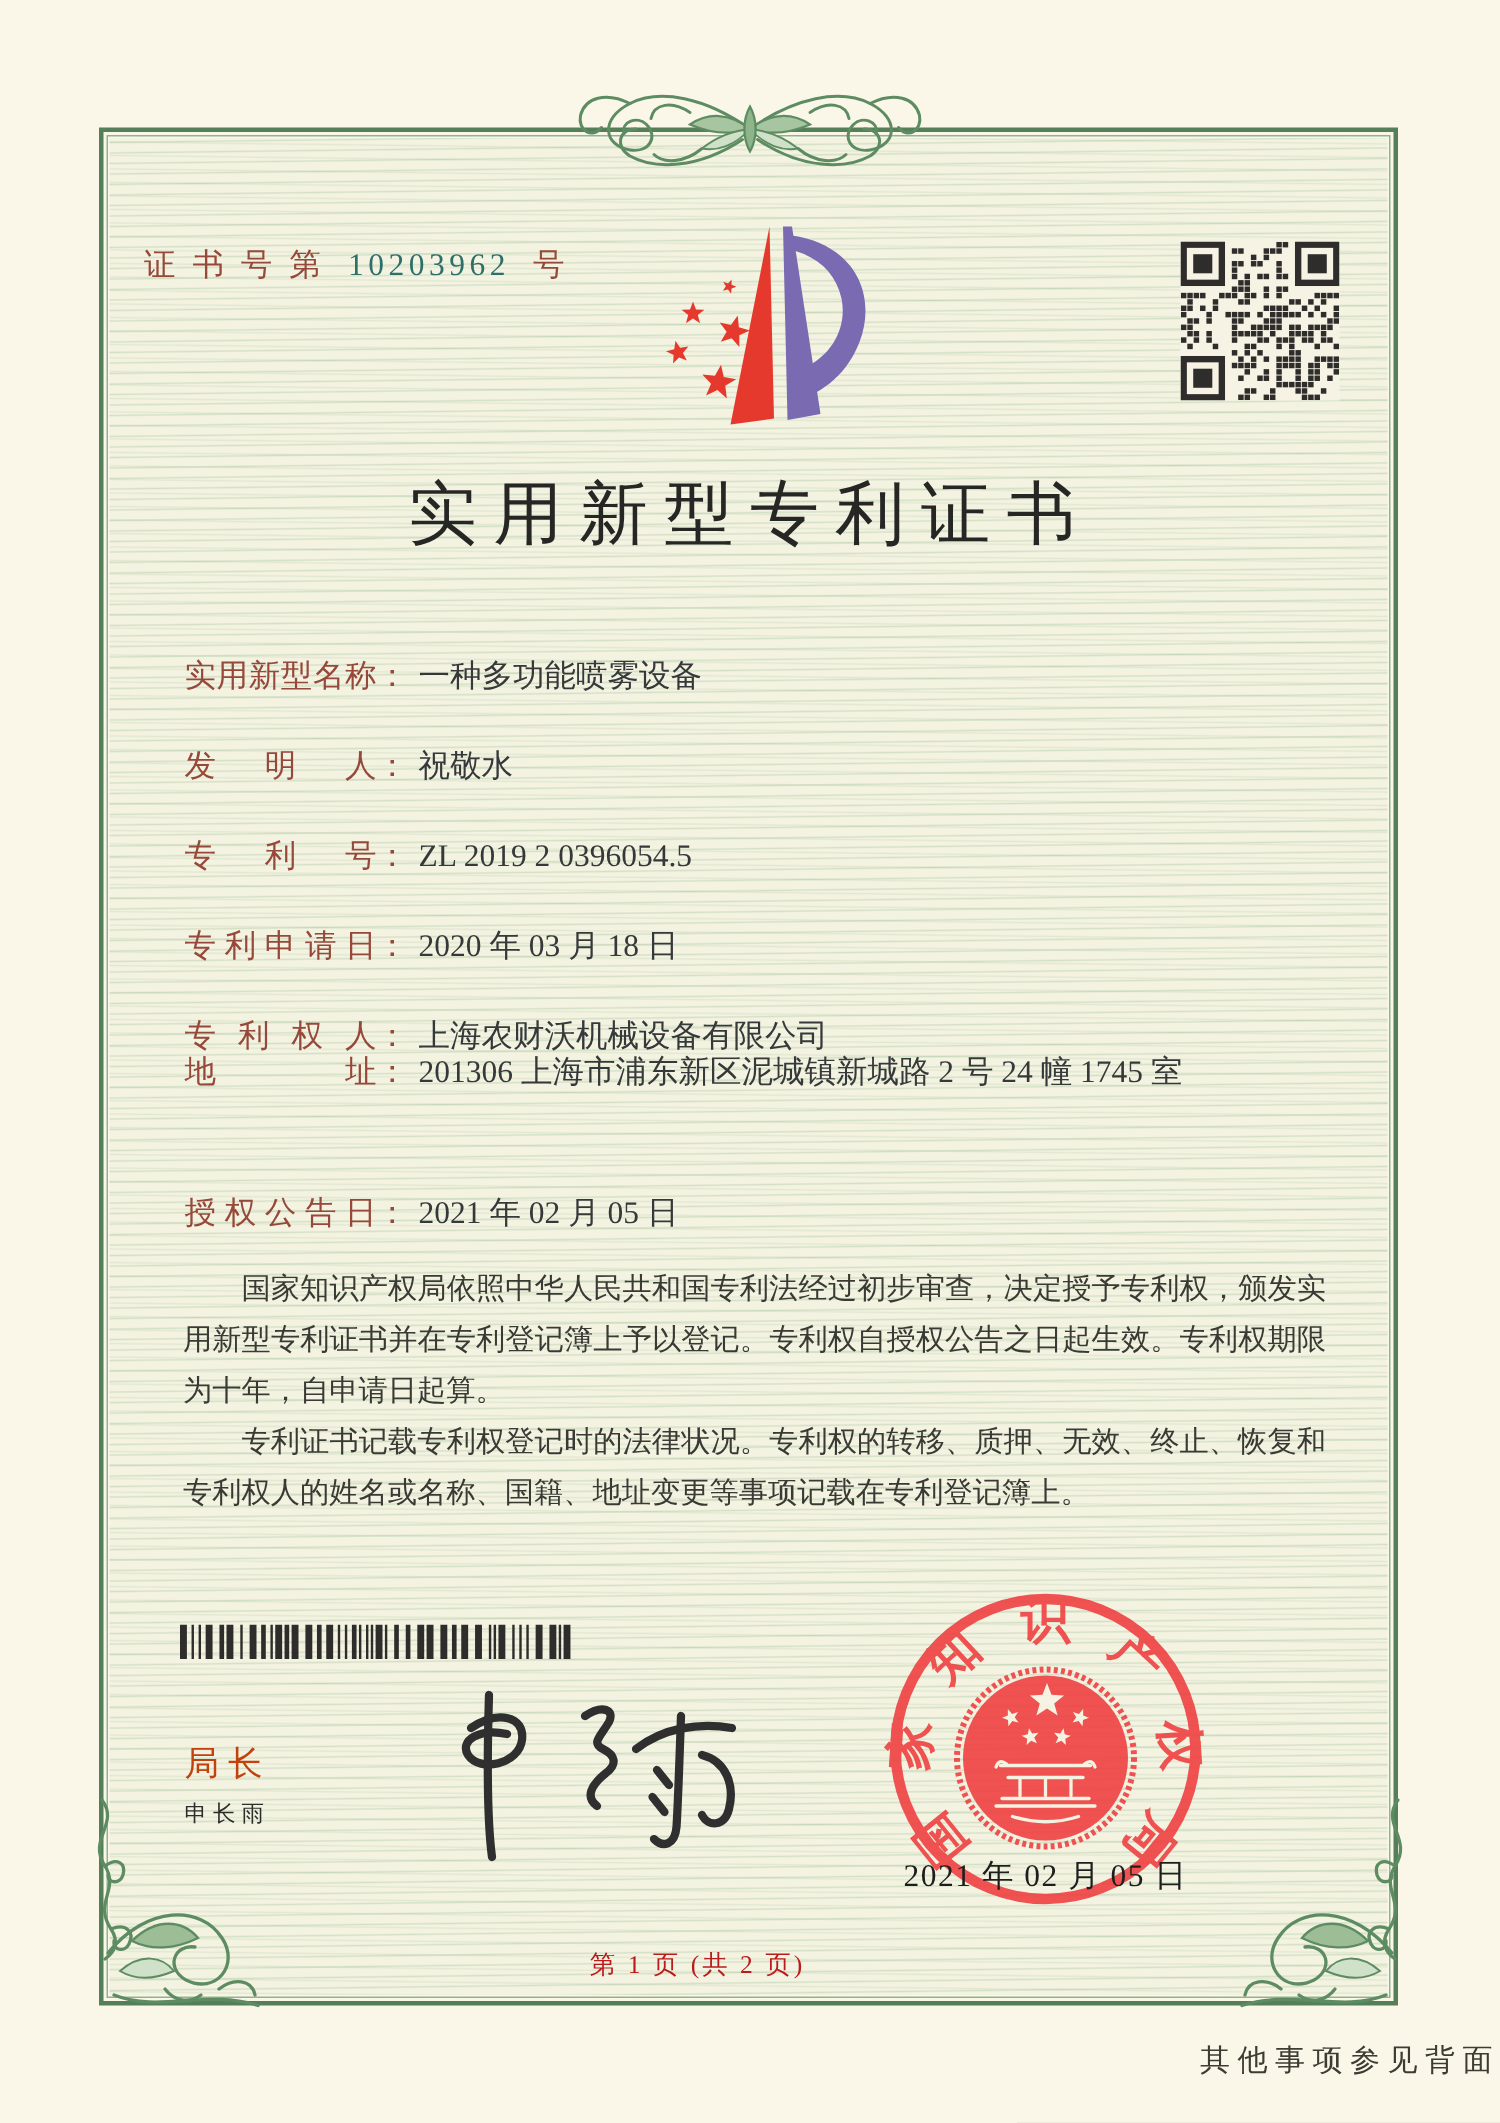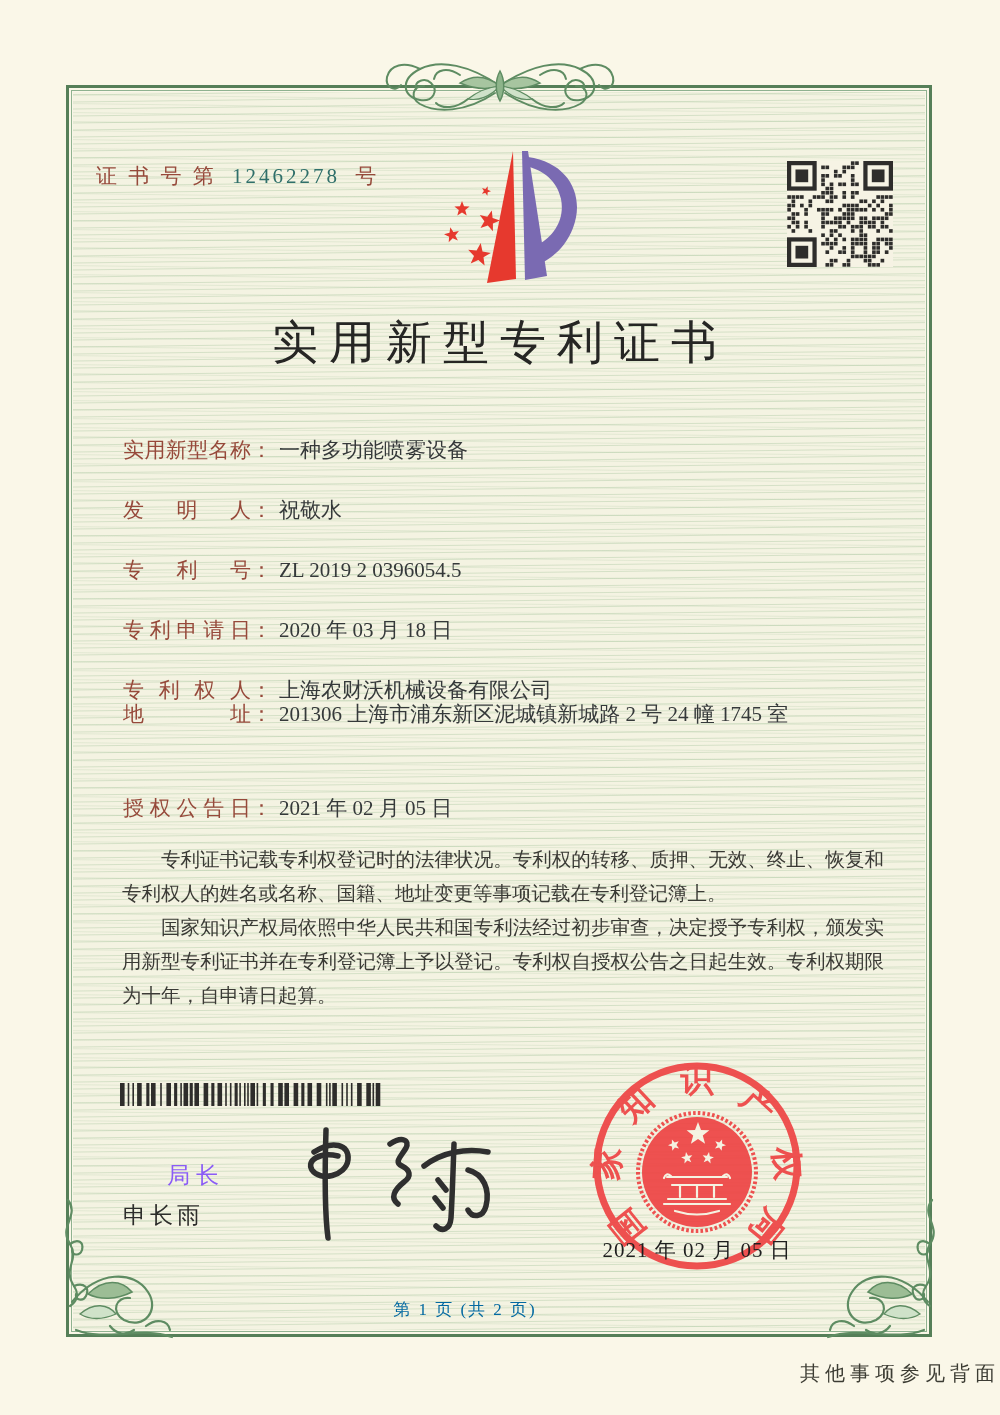--- a/index.html
+++ b/index.html
@@ -43,33 +43,33 @@
   .field-value{margin-left:7px;margin-top:40px;}
   .field-label2{color:#96493a;letter-spacing:1px;}
   .grant-group{position:absolute;left:490px;top:0;}
   .paragraphs{
     position:absolute;left:122px;top:843px;width:762px;
     font-size:19.5px;line-height:34px;color:#3a3a35;text-align:justify;
   }
   .paragraphs p{margin:0;text-indent:2em;}
   
   .barcode{position:absolute;left:120px;top:1083px;}
-  .bureau-title{position:absolute;left:123px;top:1160px;font-size:23px;color:#8b5cf6;
-    font-family:"Liberation Sans","DejaVu Sans",sans-serif;letter-spacing:6px;margin-left:44px;}
-  .bureau-name{position:absolute;left:123px;top:1200px;font-size:23px;color:#2d2d2b;
+  .bureau-title{position:absolute;left:123px;top:1160px;font-size:23px;color:#c2410c;
+    font-family:"Liberation Sans","DejaVu Sans",sans-serif;letter-spacing:6px;}
+  .bureau-name{position:absolute;left:123px;top:1200px;font-size:15px;color:#2d2d2b;
     font-family:"Liberation Sans","DejaVu Sans",sans-serif;letter-spacing:4px;}
   .signature{position:absolute;left:262px;top:1118px;}
   .seal{position:absolute;left:587px;top:1056px;}
   .seal-date{
     position:absolute;left:587px;top:1236px;width:220px;text-align:center;
     font-size:21px;color:#1e1e1e;letter-spacing:1px;
   }
   .page-info{
     position:absolute;left:0;right:70px;top:1298px;text-align:center;
-    font-size:17px;color:#0369a1;letter-spacing:2px;
+    font-size:17px;color:#b91c1c;letter-spacing:2px;
   }
   .back-note{
     position:absolute;left:0;right:0;top:1360px;text-align:right;
     font-size:20px;color:#3c3c33;letter-spacing:5px;
   }
   
   .top-ornament{position:absolute;left:340px;top:53px;}
   .corner-ornament{position:absolute;top:1198px;}
   .corner-left{left:50px;}
   .corner-right{left:810px;transform:scaleX(-1);}
@@ -124,21 +124,21 @@
       <path d="M38,96 C54,80 72,82 82,94 C66,102 50,102 38,96 Z" fill="#9cbd95" stroke-width="1.6"></path>
       <path d="M30,116 C44,104 58,106 66,116 C52,122 40,122 30,116 Z" fill="#cfe2c9" stroke-width="1.3"></path>
       <path d="M26,132 C56,144 88,128 122,139"></path>
       <path d="M96,128 C106,120 118,122 120,132"></path>
       <path d="M60,128 C66,136 76,138 84,132"></path>
     </g>
   </svg>
 
   <div class="cert-no">
     <span>证 书 号 第</span>
-    <span class="num">12462278</span>
+    <span class="num">10203962</span>
     <span>号</span>
   </div>
 
   <svg class="logo" width="160" height="150" viewBox="0 0 160 150">
     <path d="M106,14 C148,20 163,54 151,85 C141,111 121,120 110,124 L117,101 C132,93 143,76 139,56 C135,38 122,27 103,23 Z" fill="#7a6ab2"></path>
     <polygon points="91,8 94,136 65,140" fill="#e6392e"></polygon>
     <polygon points="100,8 106,8 125,133 103,137" fill="#7a6ab2"></polygon>
     <g id="logo-stars" fill="#e6392e">
         <path d="M65.7,43.3L65.7,46.8L69.0,48.2L65.7,49.3L65.4,52.8L63.3,50.0L59.9,50.8L61.9,47.9L60.1,44.9L63.4,46.0Z"></path>
         <path d="M40.0,58.0L42.0,63.3L47.6,63.5L43.2,67.0L44.7,72.5L40.0,69.4L35.3,72.5L36.8,67.0L32.4,63.5L38.0,63.3Z"></path>
@@ -380,22 +380,22 @@
     <span class="field-label">专利权人</span><span class="field-colon">：</span><span class="field-value">上海农财沃机械设备有限公司</span>
   </div>
   <div class="field-row" style="top:700px">
     <span class="field-label">地址</span><span class="field-colon">：</span><span class="field-value">201306 上海市浦东新区泥城镇新城路 2 号 24 幢 1745 室</span>
   </div>
   <div class="field-row" style="top:794px;width:800px">
     <span class="field-label">授权公告日</span><span class="field-colon">：</span><span class="field-value">2021 年 02 月 05 日</span>
   </div>
 
   <div class="paragraphs">
+    <p>国家知识产权局依照中华人民共和国专利法经过初步审查，决定授予专利权，颁发实用新型专利证书并在专利登记簿上予以登记。专利权自授权公告之日起生效。专利权期限为十年，自申请日起算。</p>
     <p>专利证书记载专利权登记时的法律状况。专利权的转移、质押、无效、终止、恢复和专利权人的姓名或名称、国籍、地址变更等事项记载在专利登记簿上。</p>
-    <p>国家知识产权局依照中华人民共和国专利法经过初步审查，决定授予专利权，颁发实用新型专利证书并在专利登记簿上予以登记。专利权自授权公告之日起生效。专利权期限为十年，自申请日起算。</p>
   </div>
 
   <svg class="barcode" width="262" height="23" viewBox="0 0 262 23">
     <g id="barcode-bars" fill="#2e2d2b">
         <rect x="0" y="0" width="4.6" height="23"></rect>
         <rect x="7.699999999999999" y="0" width="1.6" height="23"></rect>
         <rect x="12.399999999999999" y="0" width="1.6" height="23"></rect>
         <rect x="17.099999999999998" y="0" width="4.6" height="23"></rect>
         <rect x="26.299999999999997" y="0" width="3.1" height="23"></rect>
         <rect x="31" y="0" width="4.6" height="23"></rect>

